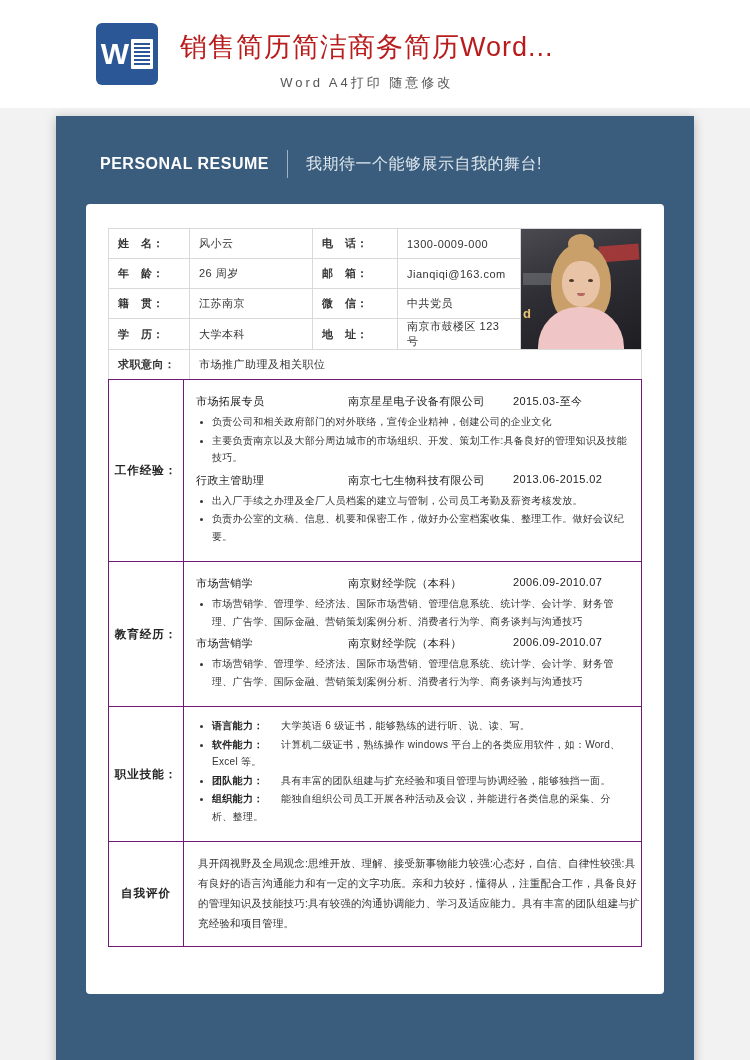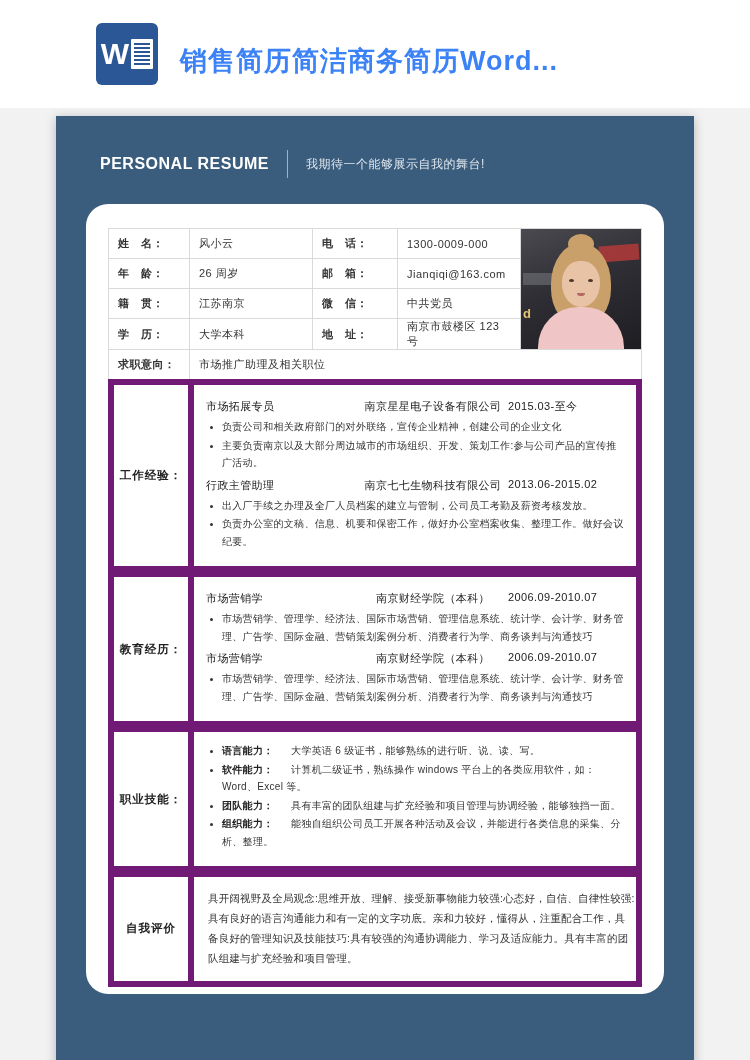--- a/index.html
+++ b/index.html
@@ -26,21 +26,21 @@
     margin-right:2px;
   }
   .word-logo .doc{
     width:22px;height:30px;background:#fff;border-radius:1px;
     display:flex;flex-direction:column;justify-content:center;gap:2px;
     padding:3px 3px;box-sizing:border-box;
   }
   .word-logo .doc i{display:block;height:2px;background:#2b5797;}
   .header-text{margin-left:22px;}
   .header-title{
-    font-size:27px;color:#3b82f6;font-weight:bold;letter-spacing:1px;
+    font-size:27px;color:#b91c1c;font-weight:normal;letter-spacing:1px;
     line-height:1.15;white-space:nowrap;margin-top:16px;
   }
   .header-sub{
     margin-top:10px;font-size:13px;color:#555;letter-spacing:3px;
     text-align:center;
   }
   
   .page-wrap{
     position:relative;width:750px;height:952px;background:#f2f2f2;
   }
@@ -53,25 +53,25 @@
     padding:34px 0 18px 44px;display:flex;align-items:center;
   }
   .resume-title{
     color:#ffffff;font-weight:bold;font-size:16px;letter-spacing:.5px;
     white-space:nowrap;
   }
   .resume-divider{
     width:1px;height:28px;background:#9db3c6;margin:0 18px;
   }
   .resume-slogan{
-    color:#dfe7ee;font-size:12px;letter-spacing:.5px;white-space:nowrap;
+    color:#dfe7ee;font-size:16px;letter-spacing:.5px;white-space:nowrap;
   }
   .card{
     position:absolute;left:30px;top:88px;width:578px;height:790px;
-    background:#ffffff;border-radius:22px;
+    background:#ffffff;border-radius:4px;
     box-sizing:border-box;padding:24px 22px;
   }
   table.info{
     border-collapse:collapse;width:100%;table-layout:fixed;
   }
   .info td{
     border:1px solid #d9d9d9;font-size:11px;color:#333;
     height:29px;padding:0 9px;vertical-align:middle;
     letter-spacing:.5px;
   }
@@ -124,33 +124,33 @@
   }
   .photo .d-mark{
     position:absolute;left:2px;bottom:28px;color:#e8c070;
     font-size:13px;font-weight:bold;
   }
   
   table.sec{
     border-collapse:collapse;width:100%;table-layout:fixed;margin-top:-1px;
   }
   .sec td{
-    border:6px solid #701a75;vertical-align:middle;
+    border:1px solid #701a75;vertical-align:middle;
   }
   .sec-label{
     width:66px;text-align:center;font-size:11.5px;font-weight:bold;
     color:#222;letter-spacing:1px;padding:4px;font-family:Liberation Serif, serif;
   }
   .sec-body{padding:10px 10px 10px 12px;}
   .job-head{
     display:flex;font-size:11px;color:#222;margin:4px 0 4px 0;
     letter-spacing:.4px;
   }
   .job-head .t{width:152px;}
-  .job-head .c{flex:1;text-align:center;}
+  .job-head .c{flex:1;}
   .job-head .d{width:118px;text-align:left;}
   ul.bullets{margin:0 0 6px 0;padding:0 0 0 16px;}
   ul.bullets li{
     font-size:10px;color:#333;line-height:1.75;letter-spacing:.3px;
     margin-bottom:1px;
   }
   ul.bullets li::marker{font-size:9px;}
   .skills li{margin-bottom:4px;}
   .skill-name{display:inline-block;width:66px;font-weight:bold;color:#222;}
   .self-eval{
@@ -168,20 +168,21 @@
       <i></i>
         <i></i>
         <i></i>
         <i></i>
         <i></i>
         <i></i>
     </span>
   </div>
   <div class="header-text">
     <div class="header-title">销售简历简洁商务简历Word...</div>
+    <div class="header-sub">Word  A4打印  随意修改</div>
   </div>
 </div>
 
 <div class="page-wrap">
   <div class="page">
 
     <div class="resume-bar">
       <div class="resume-title">PERSONAL RESUME</div>
       <div class="resume-divider"></div>
       <div class="resume-slogan">我期待一个能够展示自我的舞台!</div>
@@ -241,21 +242,21 @@
             <tr>
           <td class="sec-label">工作经验：</td>
           <td class="sec-body">
             <div class="job-head">
               <span class="t">市场拓展专员</span>
               <span class="c">南京星星电子设备有限公司</span>
               <span class="d">2015.03-至今</span>
             </div>
             <ul class="bullets">
               <li>负责公司和相关政府部门的对外联络，宣传企业精神，创建公司的企业文化</li>
-              <li>主要负责南京以及大部分周边城市的市场组织、开发、策划工作:参与公司产品的宣传推广活动。</li>
+              <li>主要负责南京以及大部分周边城市的市场组织、开发、策划工作:具备良好的管理知识及技能技巧。</li>
             </ul>
             <div class="job-head">
               <span class="t">行政主管助理</span>
               <span class="c">南京七七生物科技有限公司</span>
               <span class="d">2013.06-2015.02</span>
             </div>
             <ul class="bullets">
               <li>出入厂手续之办理及全厂人员档案的建立与管制，公司员工考勤及薪资考核发放。</li>
               <li>负责办公室的文稿、信息、机要和保密工作，做好办公室档案收集、整理工作。做好会议纪要。</li>
             </ul>

